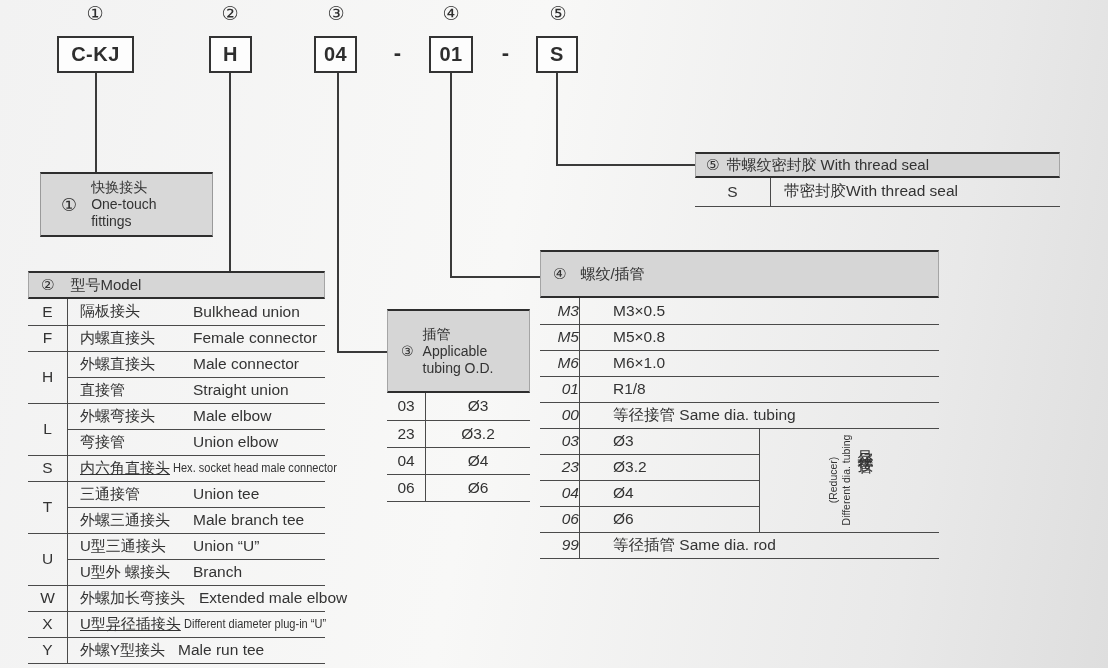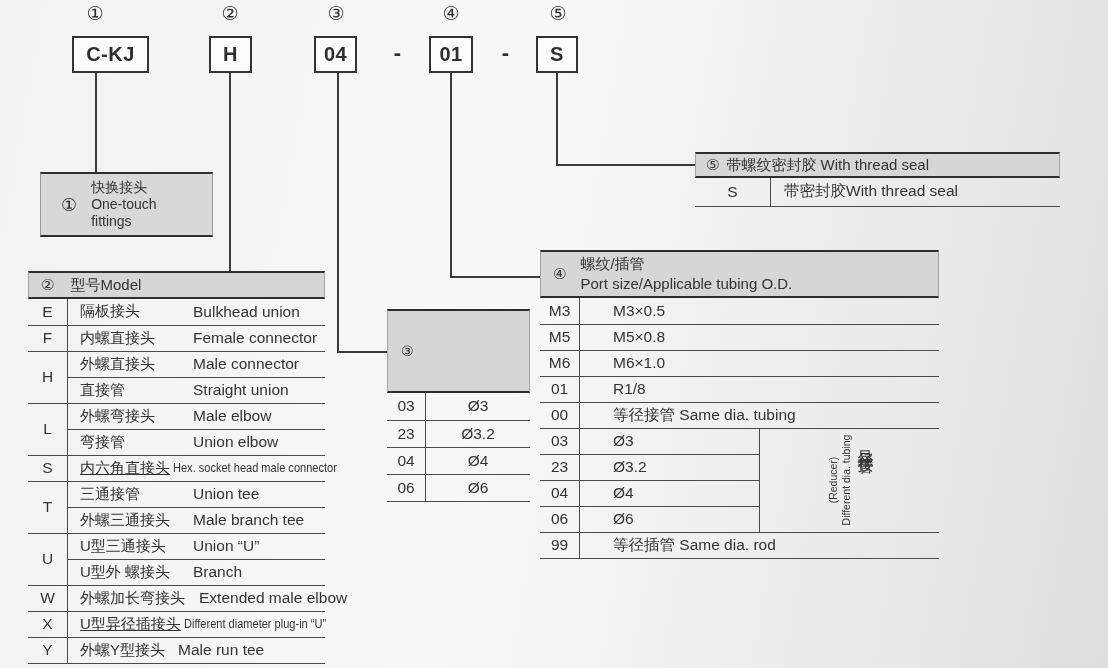--- a/index.html
+++ b/index.html
@@ -62,21 +62,21 @@
   .od-wrap table{width:143px;}
   .od-wrap tr{height:27px;}
   .od-wrap td.c1{width:38px;border-right:1px solid #4a4a4a;text-align:center;}
   .od-wrap td.val{text-align:center;}
 
   
   .port-wrap{position:absolute;left:540px;top:250px;width:399px;}
   .port-wrap .hdr{height:48px;padding-left:12px;gap:14px;font-size:15px;line-height:20px;}
   .port-wrap table{width:399px;}
   .port-wrap tr{height:26px;}
-  .port-wrap td.c1{width:39px;border-right:1px solid #4a4a4a;text-align:center;}
+  .port-wrap td.c1{width:39px;border-right:1px solid #4a4a4a;text-align:right;font-style:italic;}
   .port-wrap td.val{padding-left:33px;}
   .port-wrap td.reducer{width:105px;border-left:1px solid #4a4a4a;}
   .red-flex{display:flex;align-items:center;justify-content:center;gap:2px;height:100%;}
   .rot-wrap{position:relative;width:30px;height:100px;flex:0 0 auto;}
   .rot{
     position:absolute;top:50%;left:50%;
     transform:translate(-50%,-50%) rotate(-90deg);
     width:max-content;font-size:10.5px;line-height:13px;text-align:center;white-space:nowrap;color:#333;
   }
   .vert{writing-mode:vertical-rl;text-orientation:upright;font-size:16px;letter-spacing:3px;line-height:1;height:86px;}
@@ -93,21 +93,21 @@
 <body>
 
 <div class="page">
 
   <div class="circ" style="left:84px">①</div>
   <div class="circ" style="left:219px">②</div>
   <div class="circ" style="left:325px">③</div>
   <div class="circ" style="left:440px">④</div>
   <div class="circ" style="left:547px">⑤</div>
 
-  <div class="code-box" style="left:72px;width:77px">C-KJ</div>
+  <div class="code-box" style="left:57px;width:77px">C-KJ</div>
   <div class="code-box" style="left:209px;width:43px">H</div>
   <div class="code-box" style="left:314px;width:43px">04</div>
   <div class="code-box" style="left:429px;width:44px">01</div>
   <div class="code-box" style="left:536px;width:42px">S</div>
   <div class="sep" style="left:390px">-</div>
   <div class="sep" style="left:498px">-</div>
 
   <div class="conn" style="left:95px;top:73px;width:2px;height:99px"></div>
   <div class="conn" style="left:229px;top:73px;width:2px;height:198px"></div>
   <div class="conn" style="left:337px;top:73px;width:2px;height:280px"></div>
@@ -255,20 +255,25 @@
               </div>
             </td>
       </tr>
     </tbody>
       </table>
   </div>
 
   <div class="od-wrap">
     <div class="hdr">
       <span>③</span>
+      <div>
+        <div>插管</div>
+        <div>Applicable</div>
+        <div>tubing O.D.</div>
+      </div>
     </div>
     <table class="tbl">
       <tbody>
           <tr>
         <td class="c1">03</td>
         <td class="val">Ø3</td>
       </tr>
       <tr>
         <td class="c1">23</td>
         <td class="val">Ø3.2</td>
@@ -283,21 +288,20 @@
       </tr>
     </tbody>
       </table>
   </div>
 
   <div class="port-wrap">
     <div class="hdr">
       <span>④</span>
       <div>
         <div>螺纹/插管</div>
-        <div>Port size/Applicable tubing O.D.</div>
       </div>
     </div>
     <table class="tbl">
       <tbody>
           <tr>
         <td class="c1">M3</td>
         <td class="val" colspan="2">M3×0.5</td>
       </tr>
       <tr>
         <td class="c1">M5</td>

